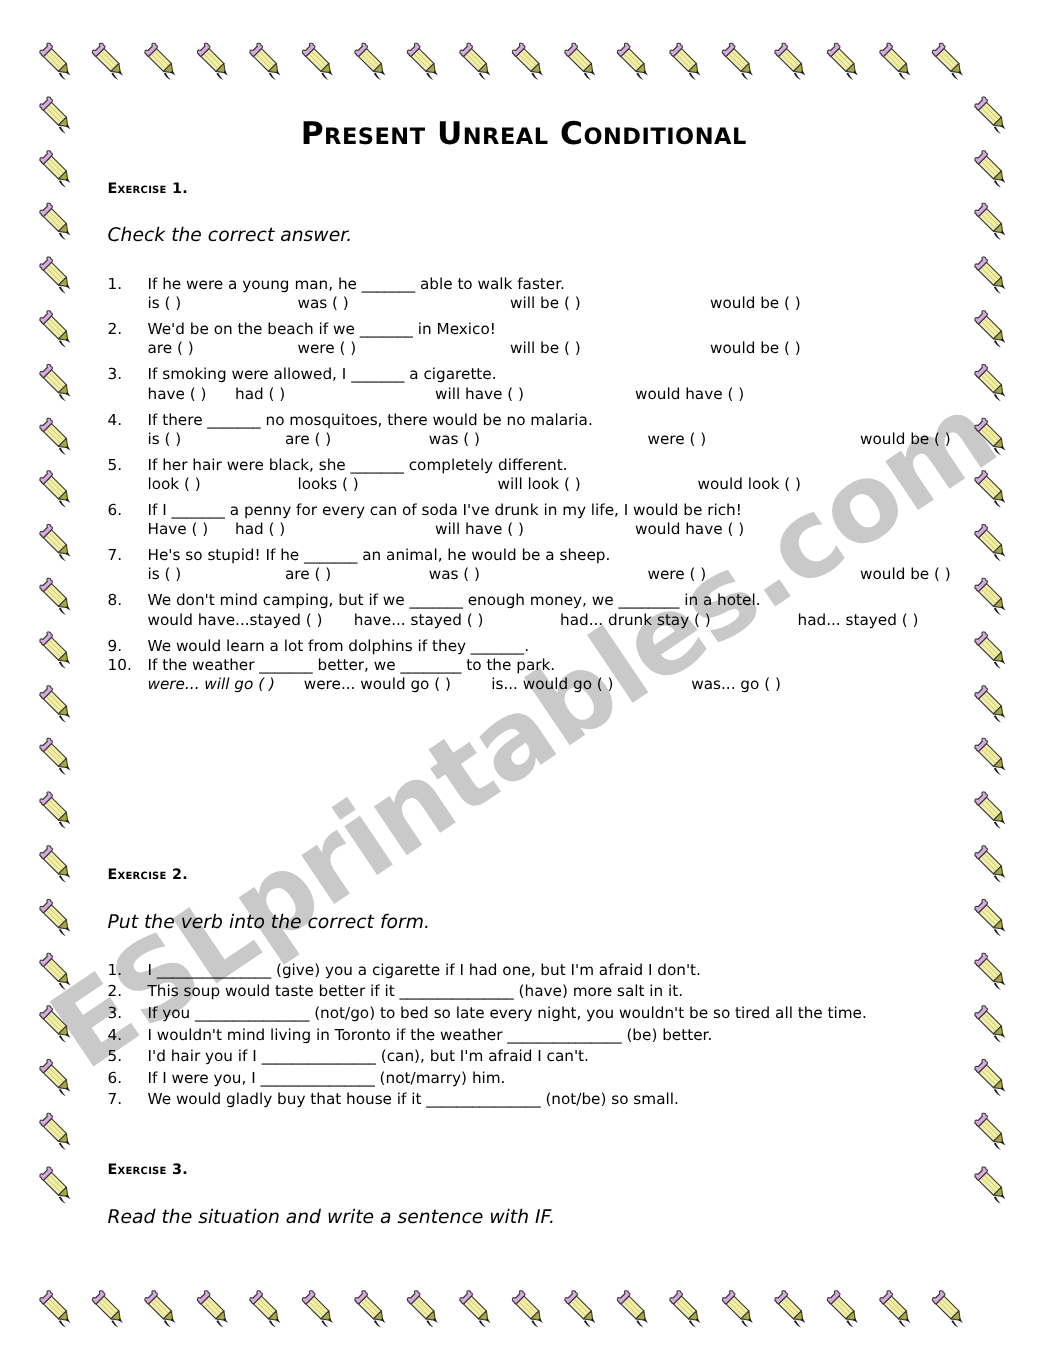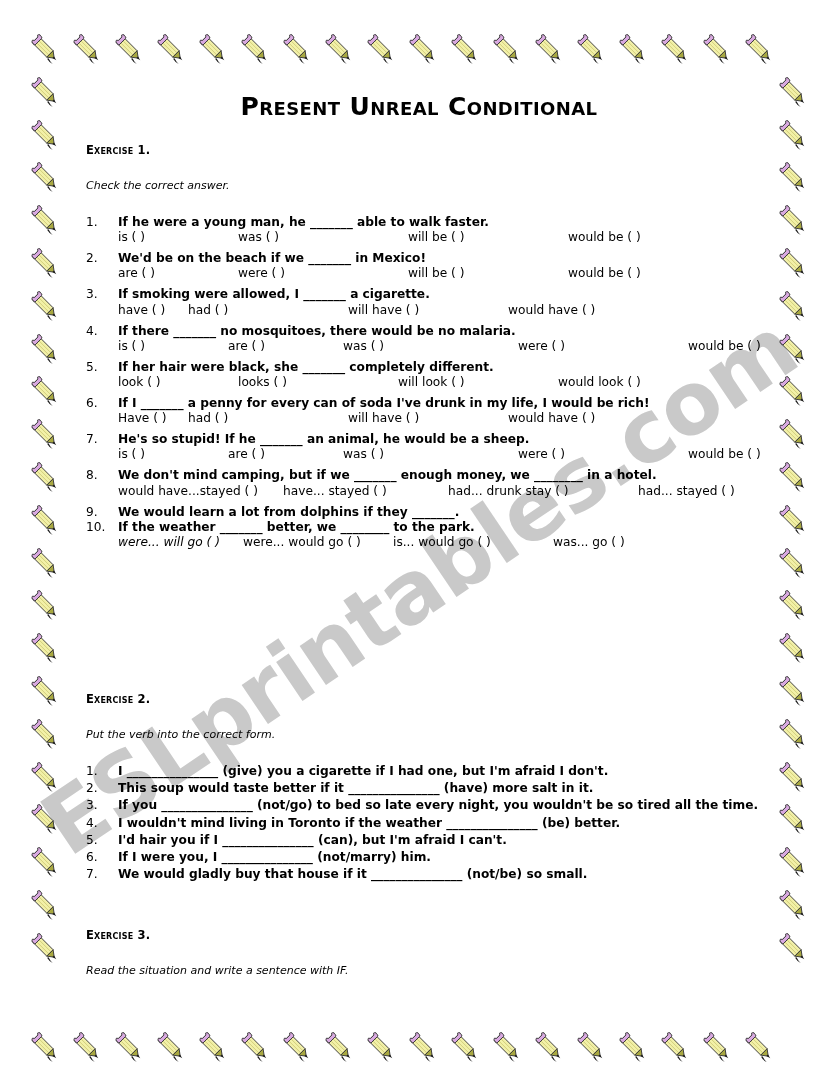--- a/index.html
+++ b/index.html
@@ -80,21 +80,21 @@
     font-weight: bold;
     font-size: 11.5px;
     font-variant: small-caps;
     letter-spacing: 0.2px;
     color: #000;
     margin: 0 0 22px 0;
   }
   .ex-instr {
     font-family: "DejaVu Sans", sans-serif;
     font-style: italic;
-    font-size: 11px;
+    font-size: 15px;
     color: #000;
     margin: 0 0 24px 0;
   }
 
   ol.qlist {
     list-style: none;
     margin: 0;
     padding: 0;
   }
   ol.qlist > li {
@@ -111,21 +111,20 @@
     left: 0;
     top: 0;
     width: 24px;
     text-align: left;
     font-size: 12.2px;
   }
   .qtext {
     display: block;
     white-space: nowrap;
     margin-bottom: 3px;
-    font-weight: bold;
   }
   .opts {
     display: block;
     white-space: nowrap;
     margin-bottom: 5px;
   }
   .opt {
     display: inline-block;
   }
 

